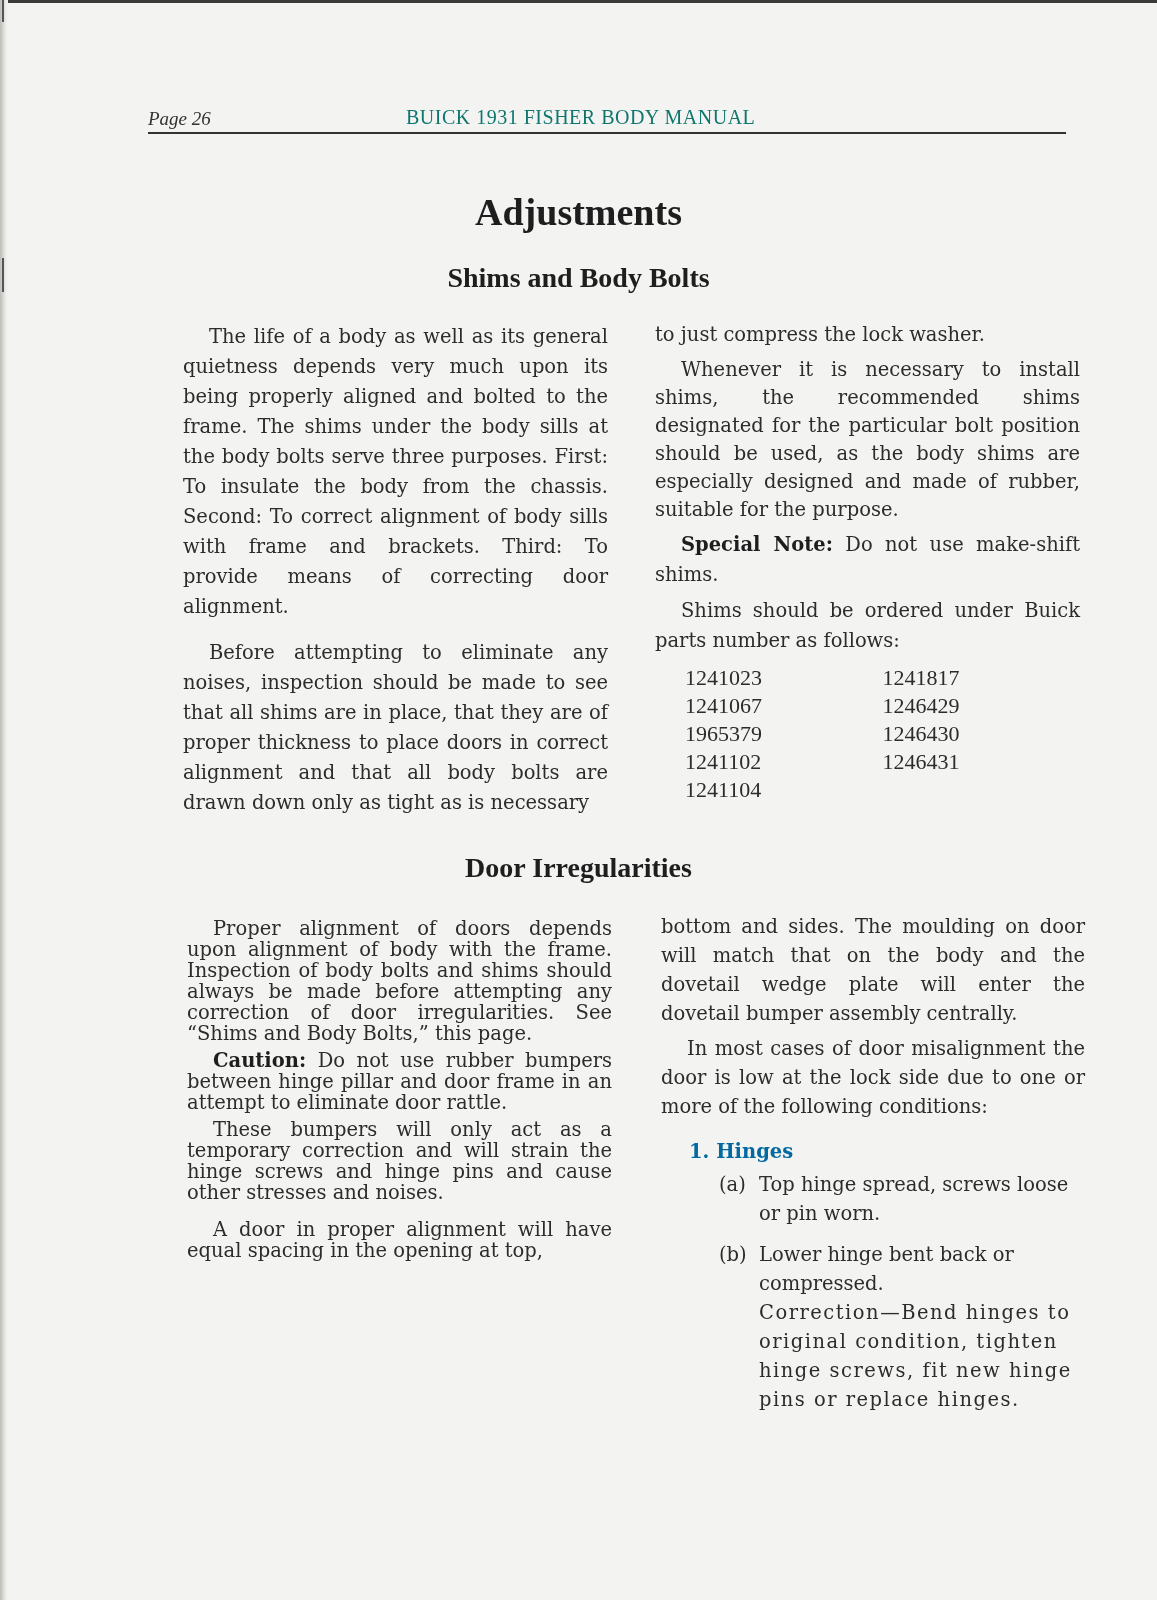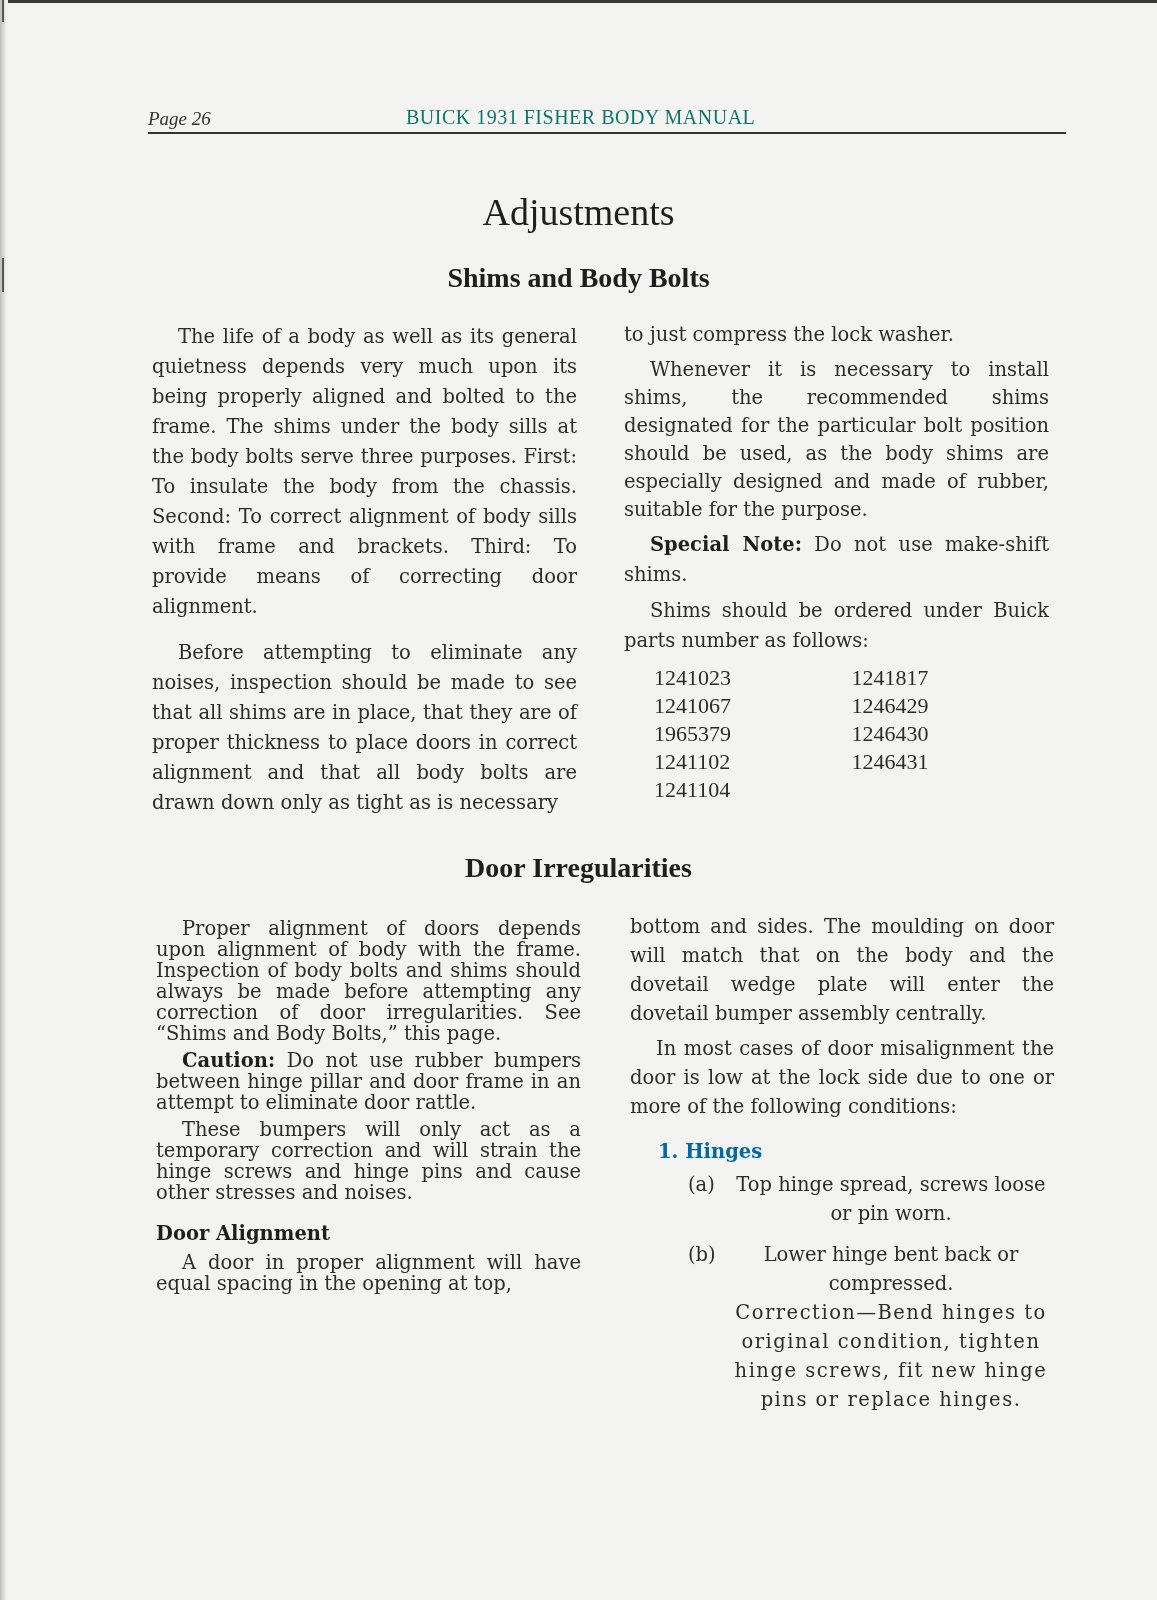--- a/index.html
+++ b/index.html
@@ -12,37 +12,37 @@
   .top-edge { position: absolute; left: 0; top: 0; width: 1157px; height: 3px; background: #3a3a3a; }
   .left-edge { position: absolute; left: 0; top: 0; width: 8px; height: 1600px;
     background: linear-gradient(to right, #bdbdb8, #ecece9 70%, #f3f3f1); }
   .left-mark { position: absolute; left: 2px; width: 2px; background: #555; }
   .page { position: absolute; left: 0; top: 0; width: 1157px; height: 1600px; padding-left: 37px; }
 
   .running-head { position: absolute; left: 148px; top: 106px; width: 918px; height: 26px; border-bottom: 2px solid #333; }
   .page-num { position: absolute; left: 0; top: 2px; font-family: "Liberation Serif", serif; font-style: italic; font-size: 19px; color: #333; }
   .manual-title { position: absolute; left: 258px; top: 0; font-family: "Liberation Serif", serif; font-size: 20px; letter-spacing: 0.5px; color: #0f766e; }
 
-  .h-main { position: absolute; left: 0; width: 1157px; top: 190px; text-align: center; font-family: "Liberation Serif", serif; font-size: 38px; font-weight: normal; color: #1e1e1e; }
+  .h-main { position: absolute; left: 0; width: 1157px; top: 190px; text-align: center; font-family: "Liberation Serif", serif; font-size: 38px; font-weight: bold; color: #1e1e1e; }
   .h-sec { position: absolute; left: 0; width: 1157px; text-align: center; font-family: "Liberation Serif", serif; font-size: 28px; font-weight: bold; color: #1e1e1e; }
 
-  .col { position: absolute; font-family: "DejaVu Serif", serif; font-size: 19.5px; line-height: 30px; color: #2c2c2c; }
+  .col { position: absolute; font-family: "DejaVu Serif", serif; font-size: 19.5px; line-height: 30px; color: #2c2c2c; margin-left: 31px; }
   .col p { margin: 0 0 16px 0; text-align: justify; text-indent: 26px; }
   .col p.noindent { text-indent: 0; }
   .col p.tight { margin-bottom: 6px; }
   .b { font-weight: bold; color: #1e1e1e; }
   .sub-h { font-weight: bold; color: #1e1e1e; margin: 20px 0 8px 0; font-size: 19.5px; }
 
   .parts { display: flex; margin: -8px 0 0 30px; }
   .parts ul { list-style: none; margin: 0; padding: 0; width: 235px; line-height: 28px; font-family: "Liberation Serif", serif; font-size: 22px; }
 
   .hinges-h { font-weight: bold; margin: 12px 0 4px 28px; color: #0369a1; }
   .hinge-item { display: flex; margin-left: 58px; margin-bottom: 12px; }
   .hinge-item .lbl { width: 40px; flex: none; }
-  .hinge-item .txt { flex: 1; text-align: center; }
+  .hinge-item .txt { flex: 1; text-align: left; }
   .correction { letter-spacing: 1.5px; }
 </style>
 </head>
 <body>
 
 <div class="top-edge"></div>
 <div class="left-edge"></div>
 <div class="left-mark" style="top:0;height:22px;"></div>
 <div class="left-mark" style="top:258px;height:34px;"></div>
 
@@ -82,21 +82,20 @@
       </ul>
     </div>
   </div>
 
   <div class="h-sec" style="top:852px;">Door Irregularities</div>
 
   <div class="col" style="left:156px; top:918px; width:425px; line-height:21px;">
     <p class="tight">Proper alignment of doors depends upon alignment of body with the frame. Inspection of body bolts and shims should always be made before attempting any correction of door irregularities.  See “Shims and Body Bolts,” this page.</p>
     <p class="tight"><span class="b">Caution:</span><span> Do not use rubber bumpers between hinge pillar and door frame in an attempt to eliminate door rattle.</span></p>
     <p>These bumpers will only act as a temporary correction and will strain the hinge screws and hinge pins and cause other stresses and noises.</p>
-    <div class="sub-h">Door Alignment</div>
     <p>A door in proper alignment will have equal spacing in the opening at top,</p>
   </div>
 
   <div class="col" style="left:630px; top:912px; width:424px; line-height:29px;">
     <p class="noindent tight">bottom and sides.  The moulding on door will match that on the body and the dovetail wedge plate will enter the dovetail bumper assembly centrally.</p>
     <p>In most cases of door misalignment the door is low at the lock side due to one or more of the following conditions:</p>
     <div class="hinges-h">1. Hinges</div>
     <div class="hinge-item">
       <span class="lbl">(a)</span>
       <span class="txt">Top hinge spread, screws loose or pin worn.</span>

